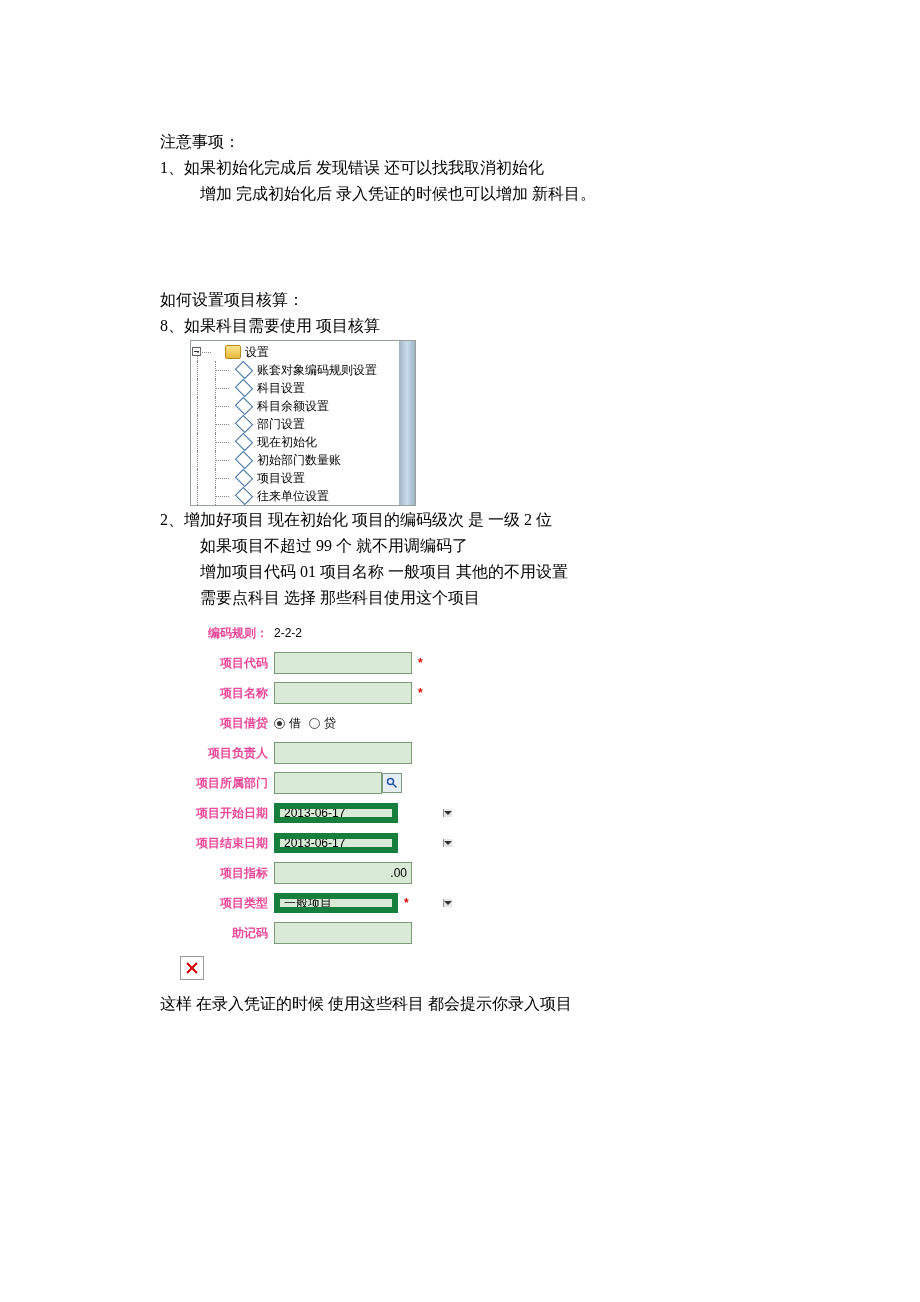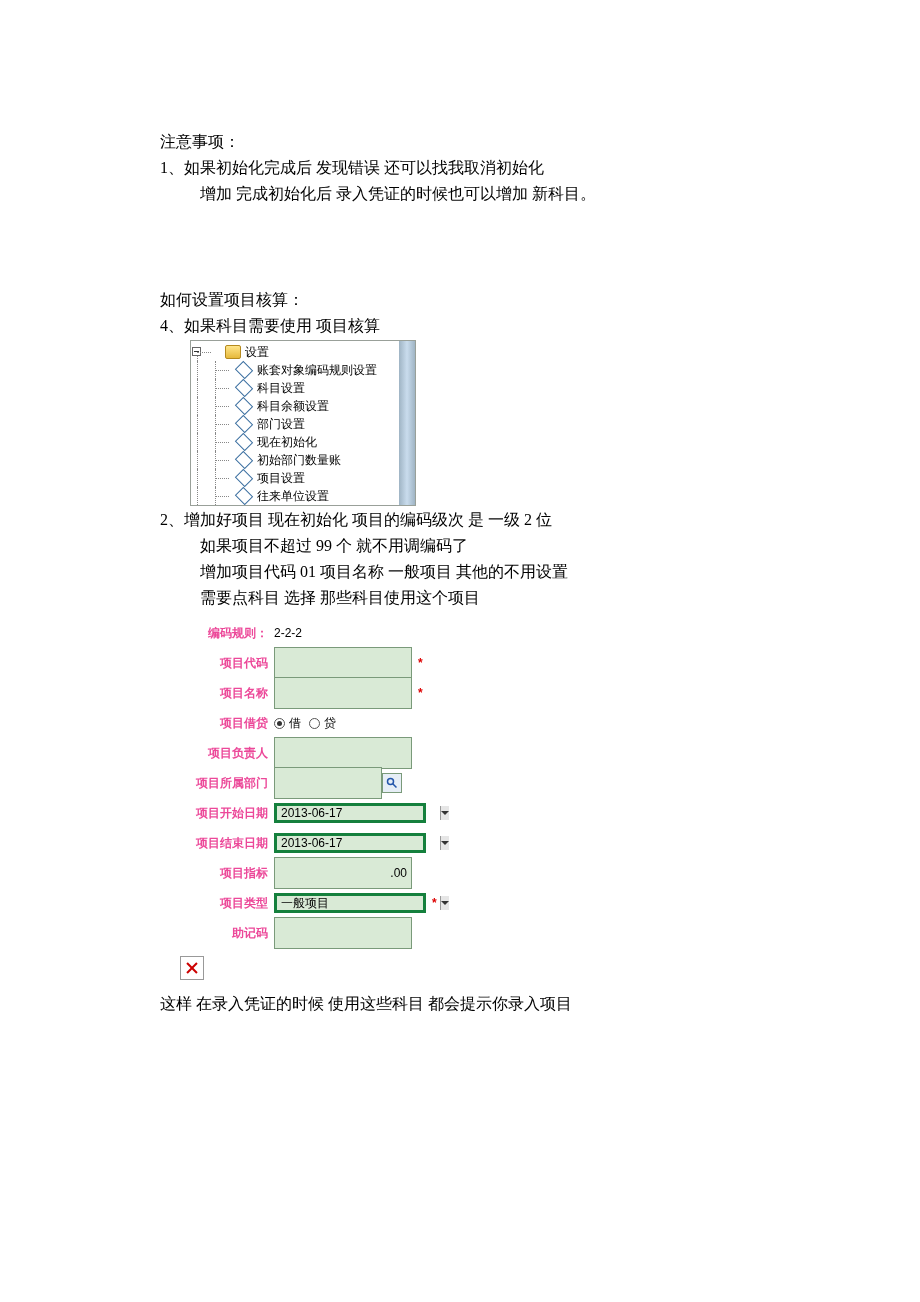--- a/index.html
+++ b/index.html
@@ -123,34 +123,34 @@
     padding-right: 6px;
     color: #ec4899;
     font-weight: bold;
   }
   .form-val {
     flex: 1;
     display: flex;
     align-items: center;
   }
   .inp {
-    height: 32px;
+    height: 22px;
     box-sizing: border-box;
     border: 1px solid #7a9a7a;
     background: #d9ead6;
     padding: 0 4px;
     font-size: 12px;
     font-family: inherit;
     color: #000;
   }
   .inp.w130 { width: 138px; }
   .inp.w108 { width: 108px; }
   .combo {
-    display:flex; width:152px; height:20px;
-    border:3px solid #15803d; box-sizing:border-box;
+    display:flex; width:124px; height:20px;
+    border:6px solid #15803d; box-sizing:border-box;
     background:#d9ead6;
   }
   .combo input {
     flex:1; border:0; background:transparent; padding:0 4px;
     font-size:12px; font-family:inherit; color:#000;
   }
   .combo .dd {
     width:16px; background:#e6e6e6; border-left:1px solid #999;
     display:flex; align-items:center; justify-content:center;
   }
@@ -196,21 +196,21 @@
 
 <div class="page">
 
   <p class="para">注意事项：</p>
   <p class="para">1、如果初始化完成后 发现错误   还可以找我取消初始化</p>
   <p class="para" style="padding-left:40px">增加     完成初始化后 录入凭证的时候也可以增加 新科目。</p>
 
   <div class="gap"></div>
 
   <p class="para">如何设置项目核算：</p>
-  <p class="para">4、如果科目需要使用      项目核算</p>
+  <p class="para">8、如果科目需要使用      项目核算</p>
 
   <div class="tree-panel">
     <div class="tree-body">
       <div class="tree-row">
         <div class="tree-conn root">
             <div class="tree-minus"></div>
           </div>
         <div class="folder-ico"></div>
         <span>设置</span>
       </div>

